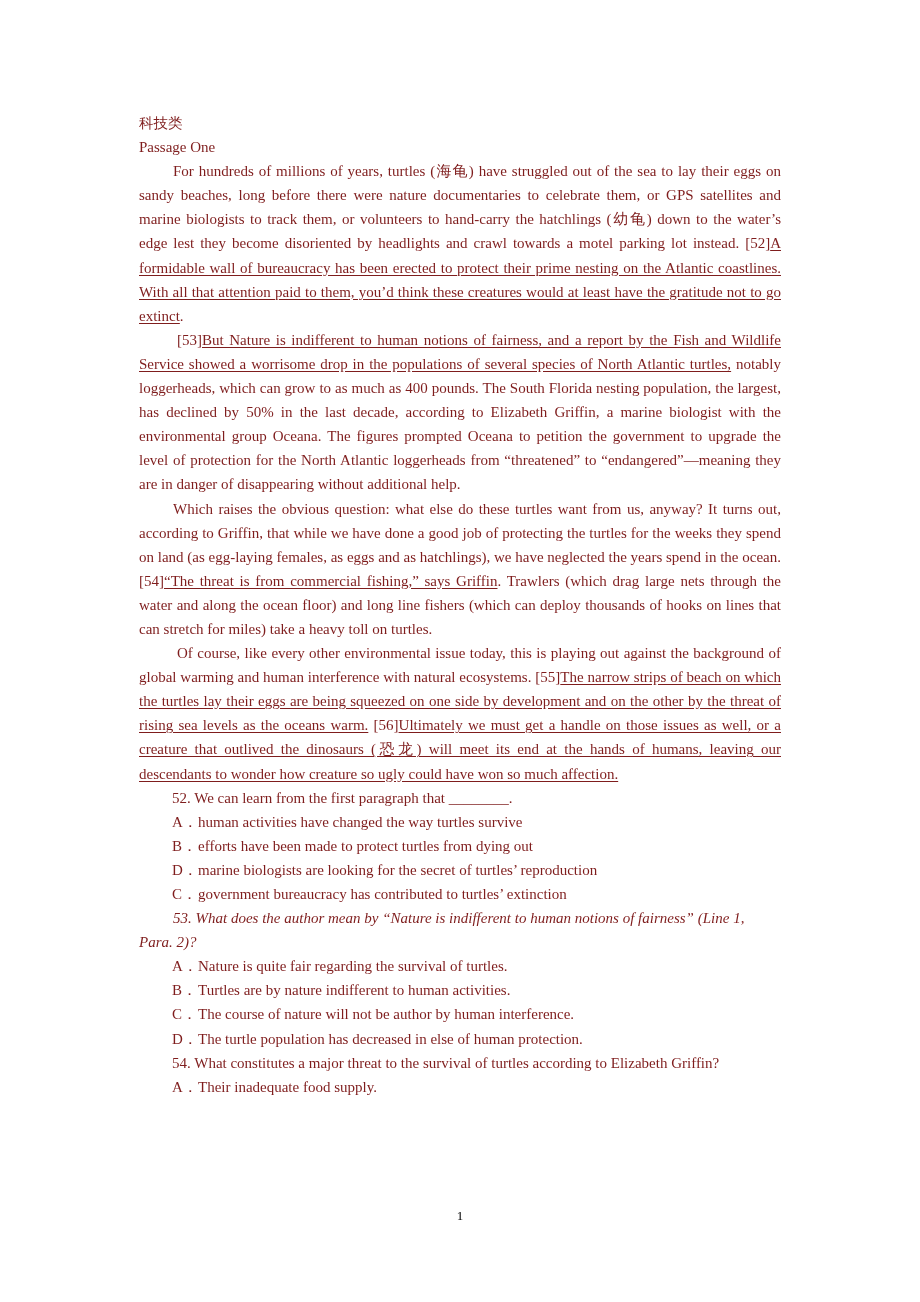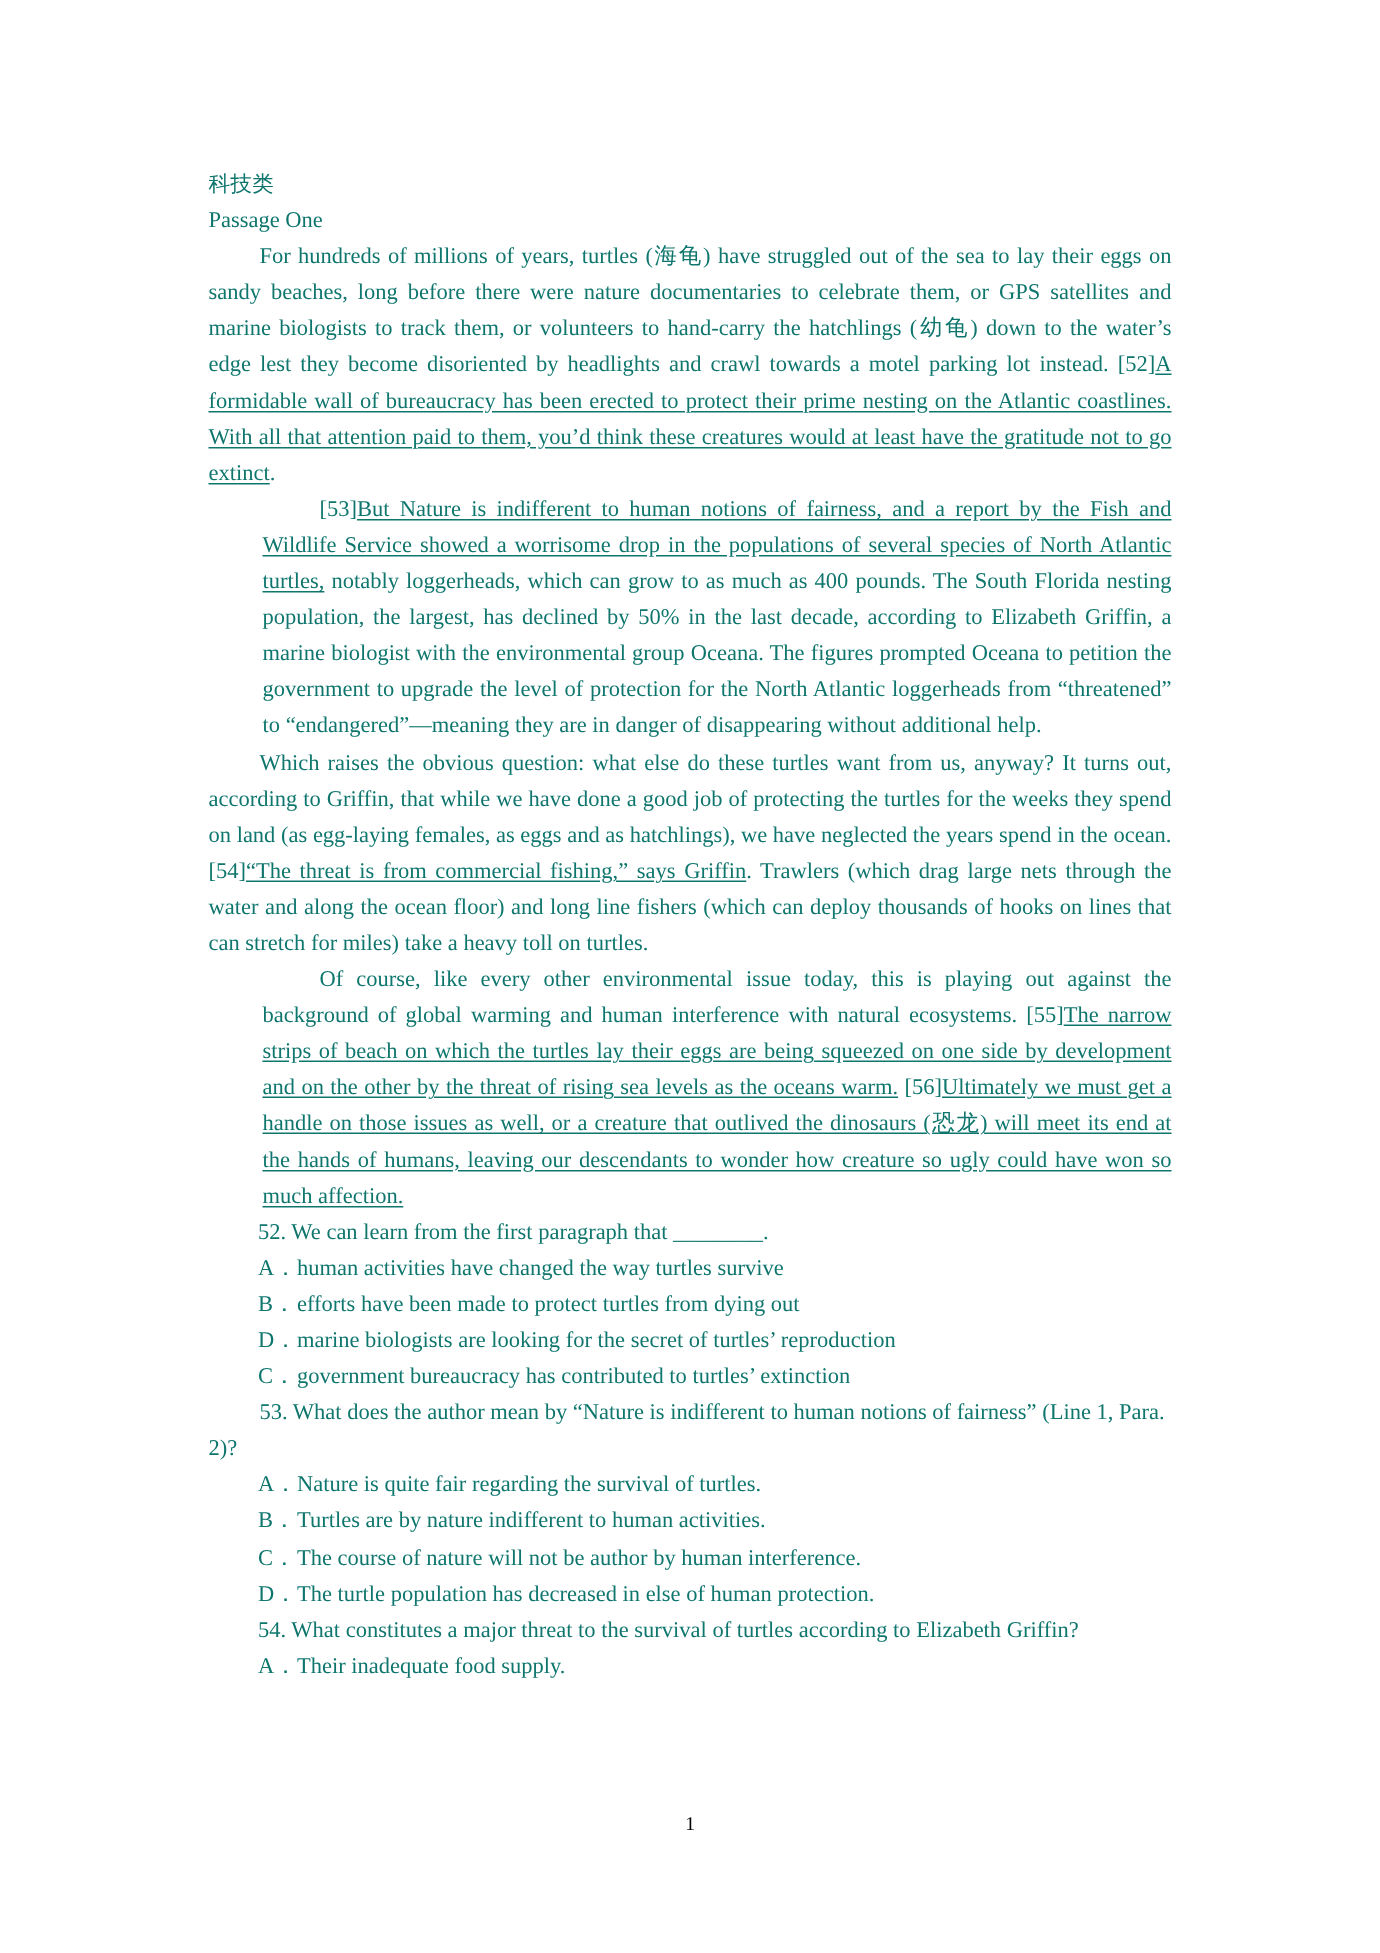--- a/index.html
+++ b/index.html
@@ -1,28 +1,28 @@
 <!DOCTYPE html>
 <html><head>
 <meta charset="utf-8">
 <style>
   html, body { margin: 0; padding: 0; background: #ffffff; }
   body { width: 920px; height: 1302px; position: relative; overflow: hidden; }
   .page {
     position: absolute; left: 139px; top: 111px; width: 642px;
     font-family: "Liberation Serif", "DejaVu Serif", serif;
-    font-size: 15px; line-height: 24.1px; color: #0f766e;
+    font-size: 15px; line-height: 24.1px; color: #7f1d1d;
   }
   .section-label { font-family: "DejaVu Sans", "Liberation Sans", sans-serif; font-size: 14.5px; }
   .passage-title { font-weight: normal; }
   .para { text-align: justify; text-indent: 34px; margin: 0; }
-  .para.indent2 { text-indent: 38px; margin-left: 36px; }
+  .para.indent2 { text-indent: 38px; }
   u { text-decoration: underline; text-underline-offset: 2px; }
   .q { margin: 0; padding-left: 33px; }
-  .q.wrap { padding-left: 0; text-indent: 34px; }
+  .q.wrap { padding-left: 0; text-indent: 34px; font-style: italic; }
   .opt { margin: 0; padding-left: 33px; }
   .opt .letter { display: inline-block; width: 26px; }
   .page-number {
     position: absolute; top: 1208px; left: 0; width: 920px; text-align: center;
     font-family: "Liberation Serif", serif; font-size: 13px; color: #000;
   }
 </style>
 </head>
 <body>
 

